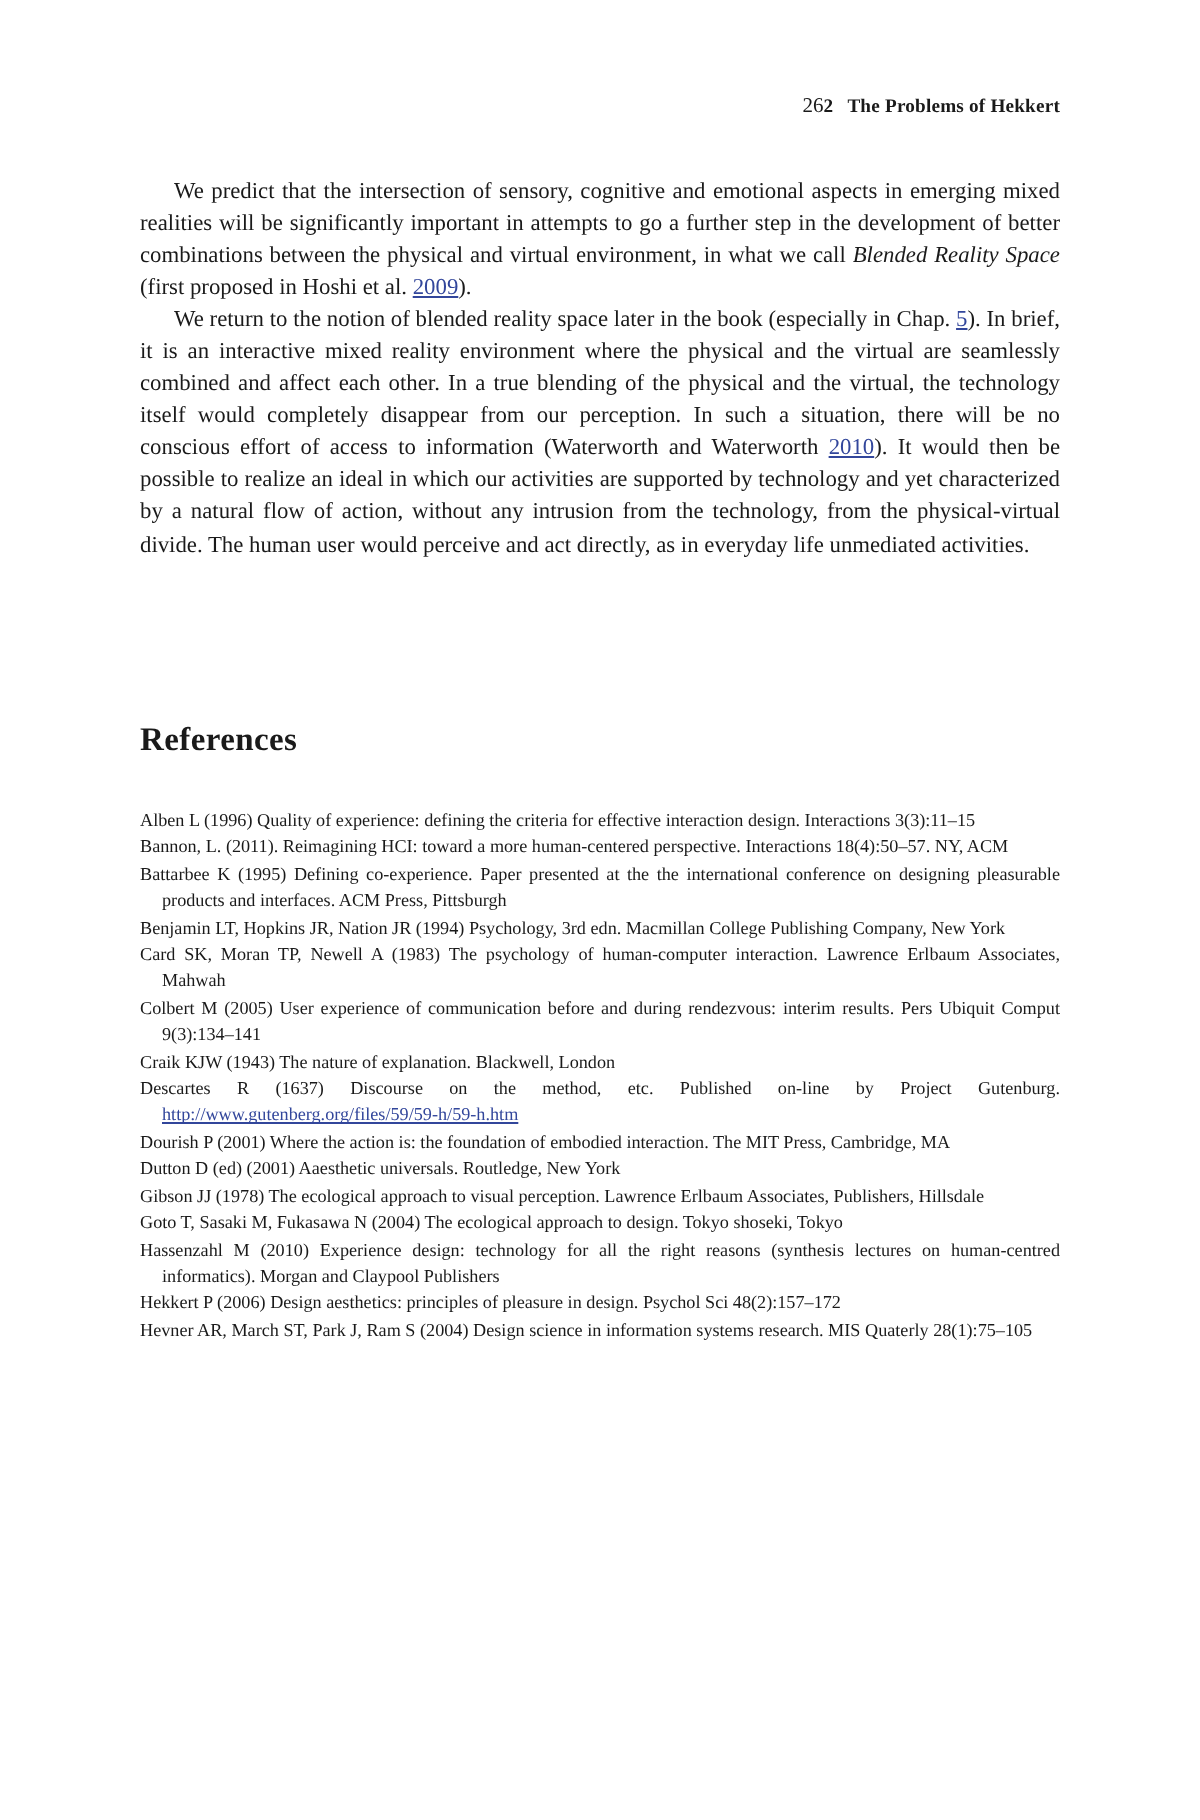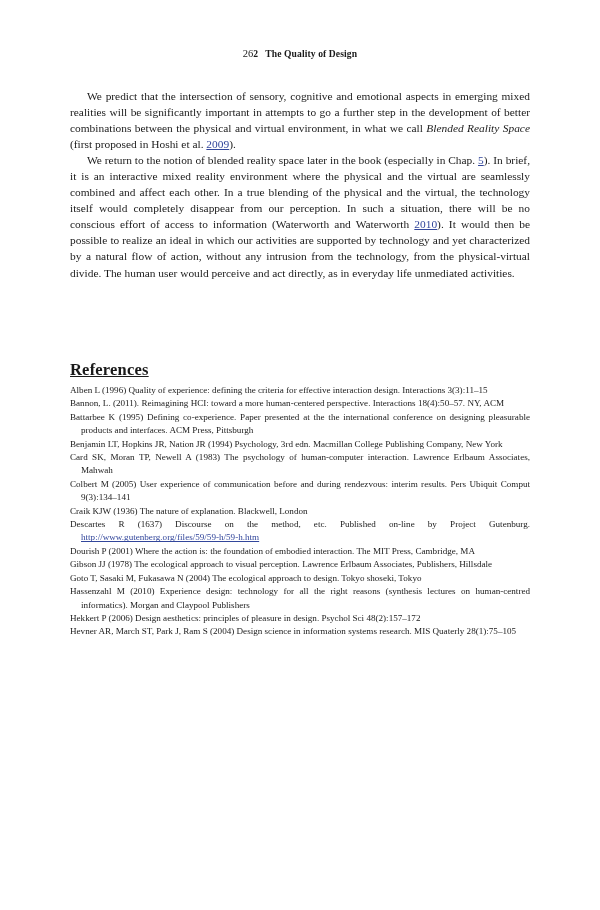--- a/index.html
+++ b/index.html
@@ -23,21 +23,21 @@
     background: #fff;
   }
 
   
   .runhead {
     position: absolute;
     left: 70px;
     top: 48px;
     width: 460px;
     display: flex;
-    justify-content: center;
+    justify-content: flex-end;
     align-items: baseline;
     font-size: 10.5px;
     color: #1a1a1a;
   }
   .runhead .folio {
     font-size: 10.5px;
   }
   .runhead .chaptitle {
     font-size: 9.6px;
     font-weight: bold;
@@ -74,28 +74,27 @@
   }
 
   
   .refs-heading {
     position: absolute;
     left: 70px;
     top: 360px;
     font-size: 16.5px;
     font-weight: bold;
     letter-spacing: 0.2px;
-    text-decoration: underline;
   }
 
   
   .refs-list {
     position: absolute;
     left: 70px;
-    top: 384px;
+    top: 404px;
     width: 460px;
   }
   .ref {
     margin: 0 0 0 0;
     padding-left: 11px;
     text-indent: -11px;
     font-size: 9.1px;
     line-height: 13.4px;
     text-align: justify;
     hyphens: none;
@@ -108,42 +107,43 @@
   }
 </style>
 </head>
 <body>
 
 <div class="page">
 
   <div class="runhead">
     <span class="folio">26</span>
     <span class="chaptitle">
-      <span class="num">2</span><span>The Quality of Design</span>
+      <span class="num">2</span><span>The Problems of Hekkert</span>
     </span>
   </div>
 
   <div class="body-block">
     <p class="para"><span>We predict that the intersection of sensory, cognitive and emotional aspects in emerging mixed realities will be significantly important in attempts to go a further step in the development of better combinations between the physical and virtual environment, in what we call </span><span class="ital">Blended Reality Space</span><span> (first proposed in Hoshi et al. </span><a class="link" href="#">2009</a><span>).</span></p>
 
     <p class="para"><span>We return to the notion of blended reality space later in the book (especially in Chap. </span><a class="link" href="#">5</a><span>). In brief, it is an interactive mixed reality environment where the physical and the virtual are seamlessly combined and affect each other. In a true blending of the physical and the virtual, the technology itself would completely disappear from our perception. In such a situation, there will be no conscious effort of access to information (Waterworth and Waterworth </span><a class="link" href="#">2010</a><span>). It would then be possible to realize an ideal in which our activities are supported by technology and yet characterized by a natural flow of action, without any intrusion from the technology, from the physical-virtual divide. The human user would perceive and act directly, as in everyday life unmediated activities.</span></p>
   </div>
 
   <div class="refs-heading">References</div>
 
   <div class="refs-list">
     <p class="ref"><span>Alben L (1996) Quality of experience: defining the criteria for effective interaction design. Interactions 3(3):11–15</span></p>
     <p class="ref"><span>Bannon, L. (2011). Reimagining HCI: toward a more human-centered perspective. Interactions 18(4):50–57. NY, ACM</span></p>
     <p class="ref"><span>Battarbee K (1995) Defining co-experience. Paper presented at the the international conference on designing pleasurable products and interfaces. ACM Press, Pittsburgh</span></p>
     <p class="ref"><span>Benjamin LT, Hopkins JR, Nation JR (1994) Psychology, 3rd edn. Macmillan College Publishing Company, New York</span></p>
     <p class="ref"><span>Card SK, Moran TP, Newell A (1983) The psychology of human-computer interaction. Lawrence Erlbaum Associates, Mahwah</span></p>
     <p class="ref"><span>Colbert M (2005) User experience of communication before and during rendezvous: interim results. Pers Ubiquit Comput 9(3):134–141</span></p>
-    <p class="ref nojust"><span>Craik KJW (1936) The nature of explanation. Blackwell, London</span></p>
+    <p class="ref nojust"><span>Craik KJW (1943) The nature of explanation. Blackwell, London</span></p>
     <p class="ref"><span>Descartes R (1637) Discourse on the method, etc. Published on-line by Project Gutenburg. </span><a class="link" href="#">http://www.gutenberg.org/files/59/59-h/59-h.htm</a></p>
     <p class="ref"><span>Dourish P (2001) Where the action is: the foundation of embodied interaction. The MIT Press, Cambridge, MA</span></p>
+    <p class="ref nojust"><span>Dutton D (ed) (2001) Aaesthetic universals. Routledge, New York</span></p>
     <p class="ref"><span>Gibson JJ (1978) The ecological approach to visual perception. Lawrence Erlbaum Associates, Publishers, Hillsdale</span></p>
     <p class="ref nojust"><span>Goto T, Sasaki M, Fukasawa N (2004) The ecological approach to design. Tokyo shoseki, Tokyo</span></p>
     <p class="ref"><span>Hassenzahl M (2010) Experience design: technology for all the right reasons (synthesis lectures on human-centred informatics). Morgan and Claypool Publishers</span></p>
     <p class="ref nojust"><span>Hekkert P (2006) Design aesthetics: principles of pleasure in design. Psychol Sci 48(2):157–172</span></p>
     <p class="ref"><span>Hevner AR, March ST, Park J, Ram S (2004) Design science in information systems research. MIS Quaterly 28(1):75–105</span></p>
   </div>
 
 </div>
 
 </body></html>

